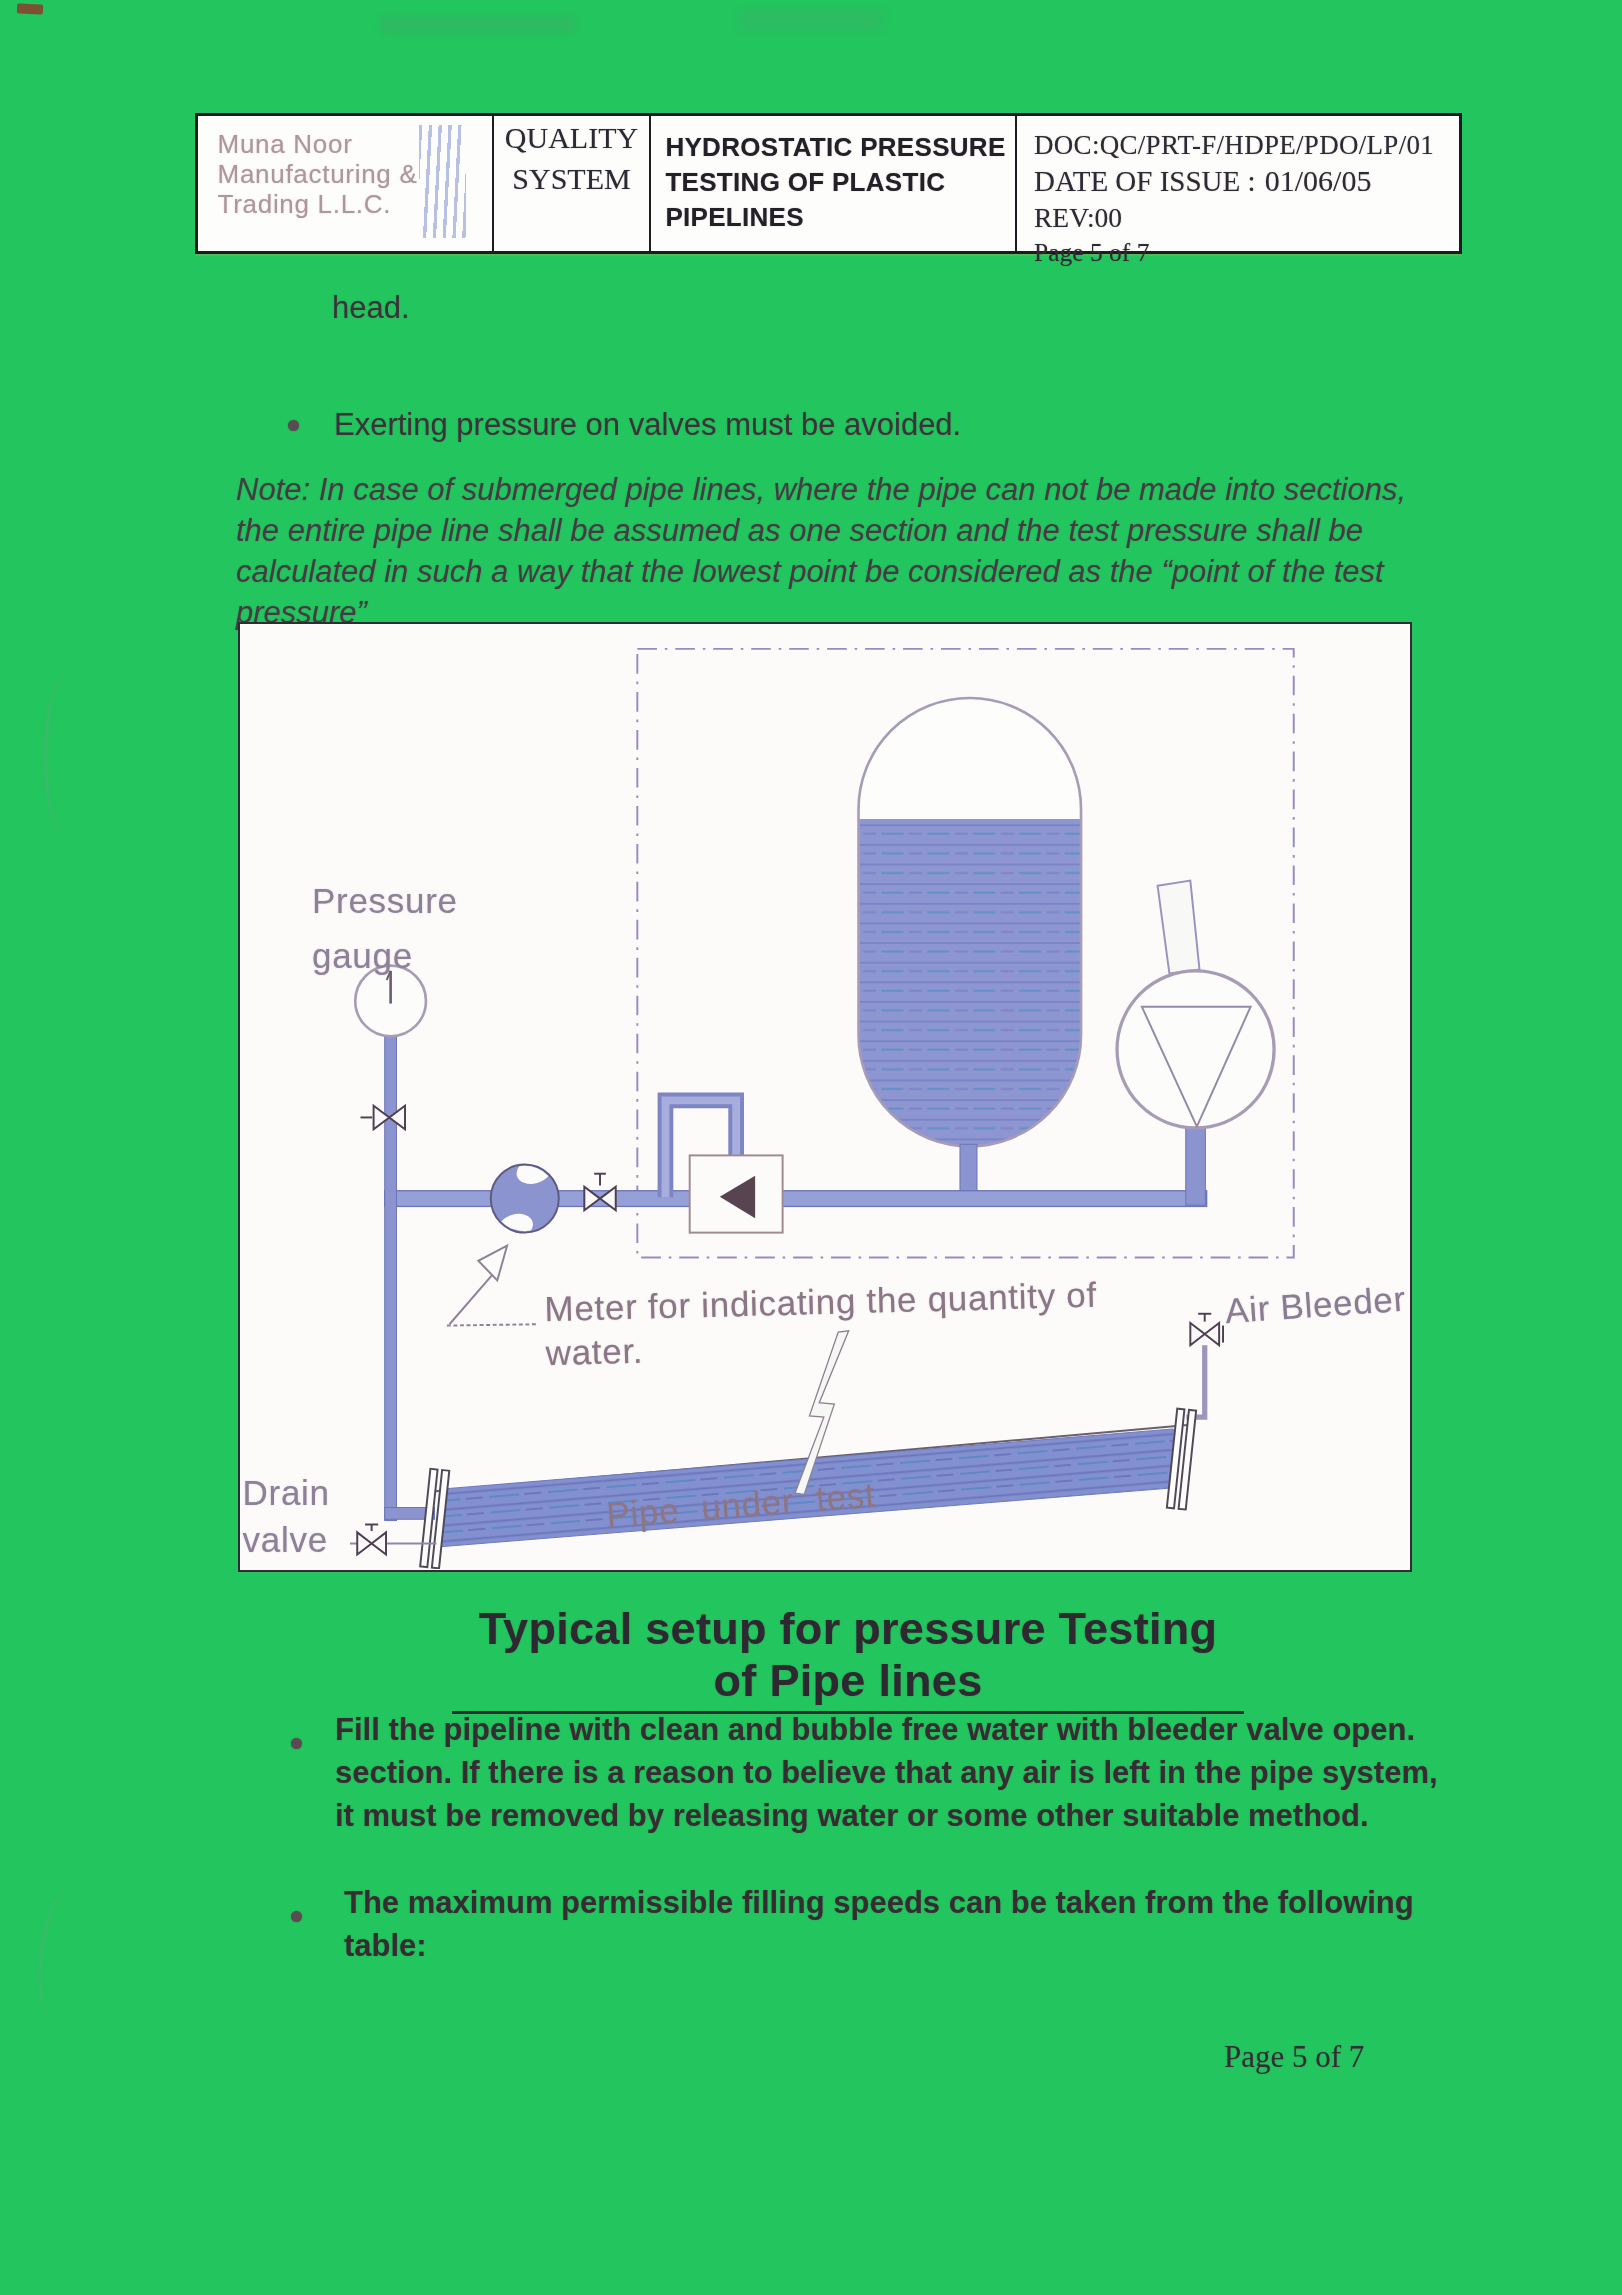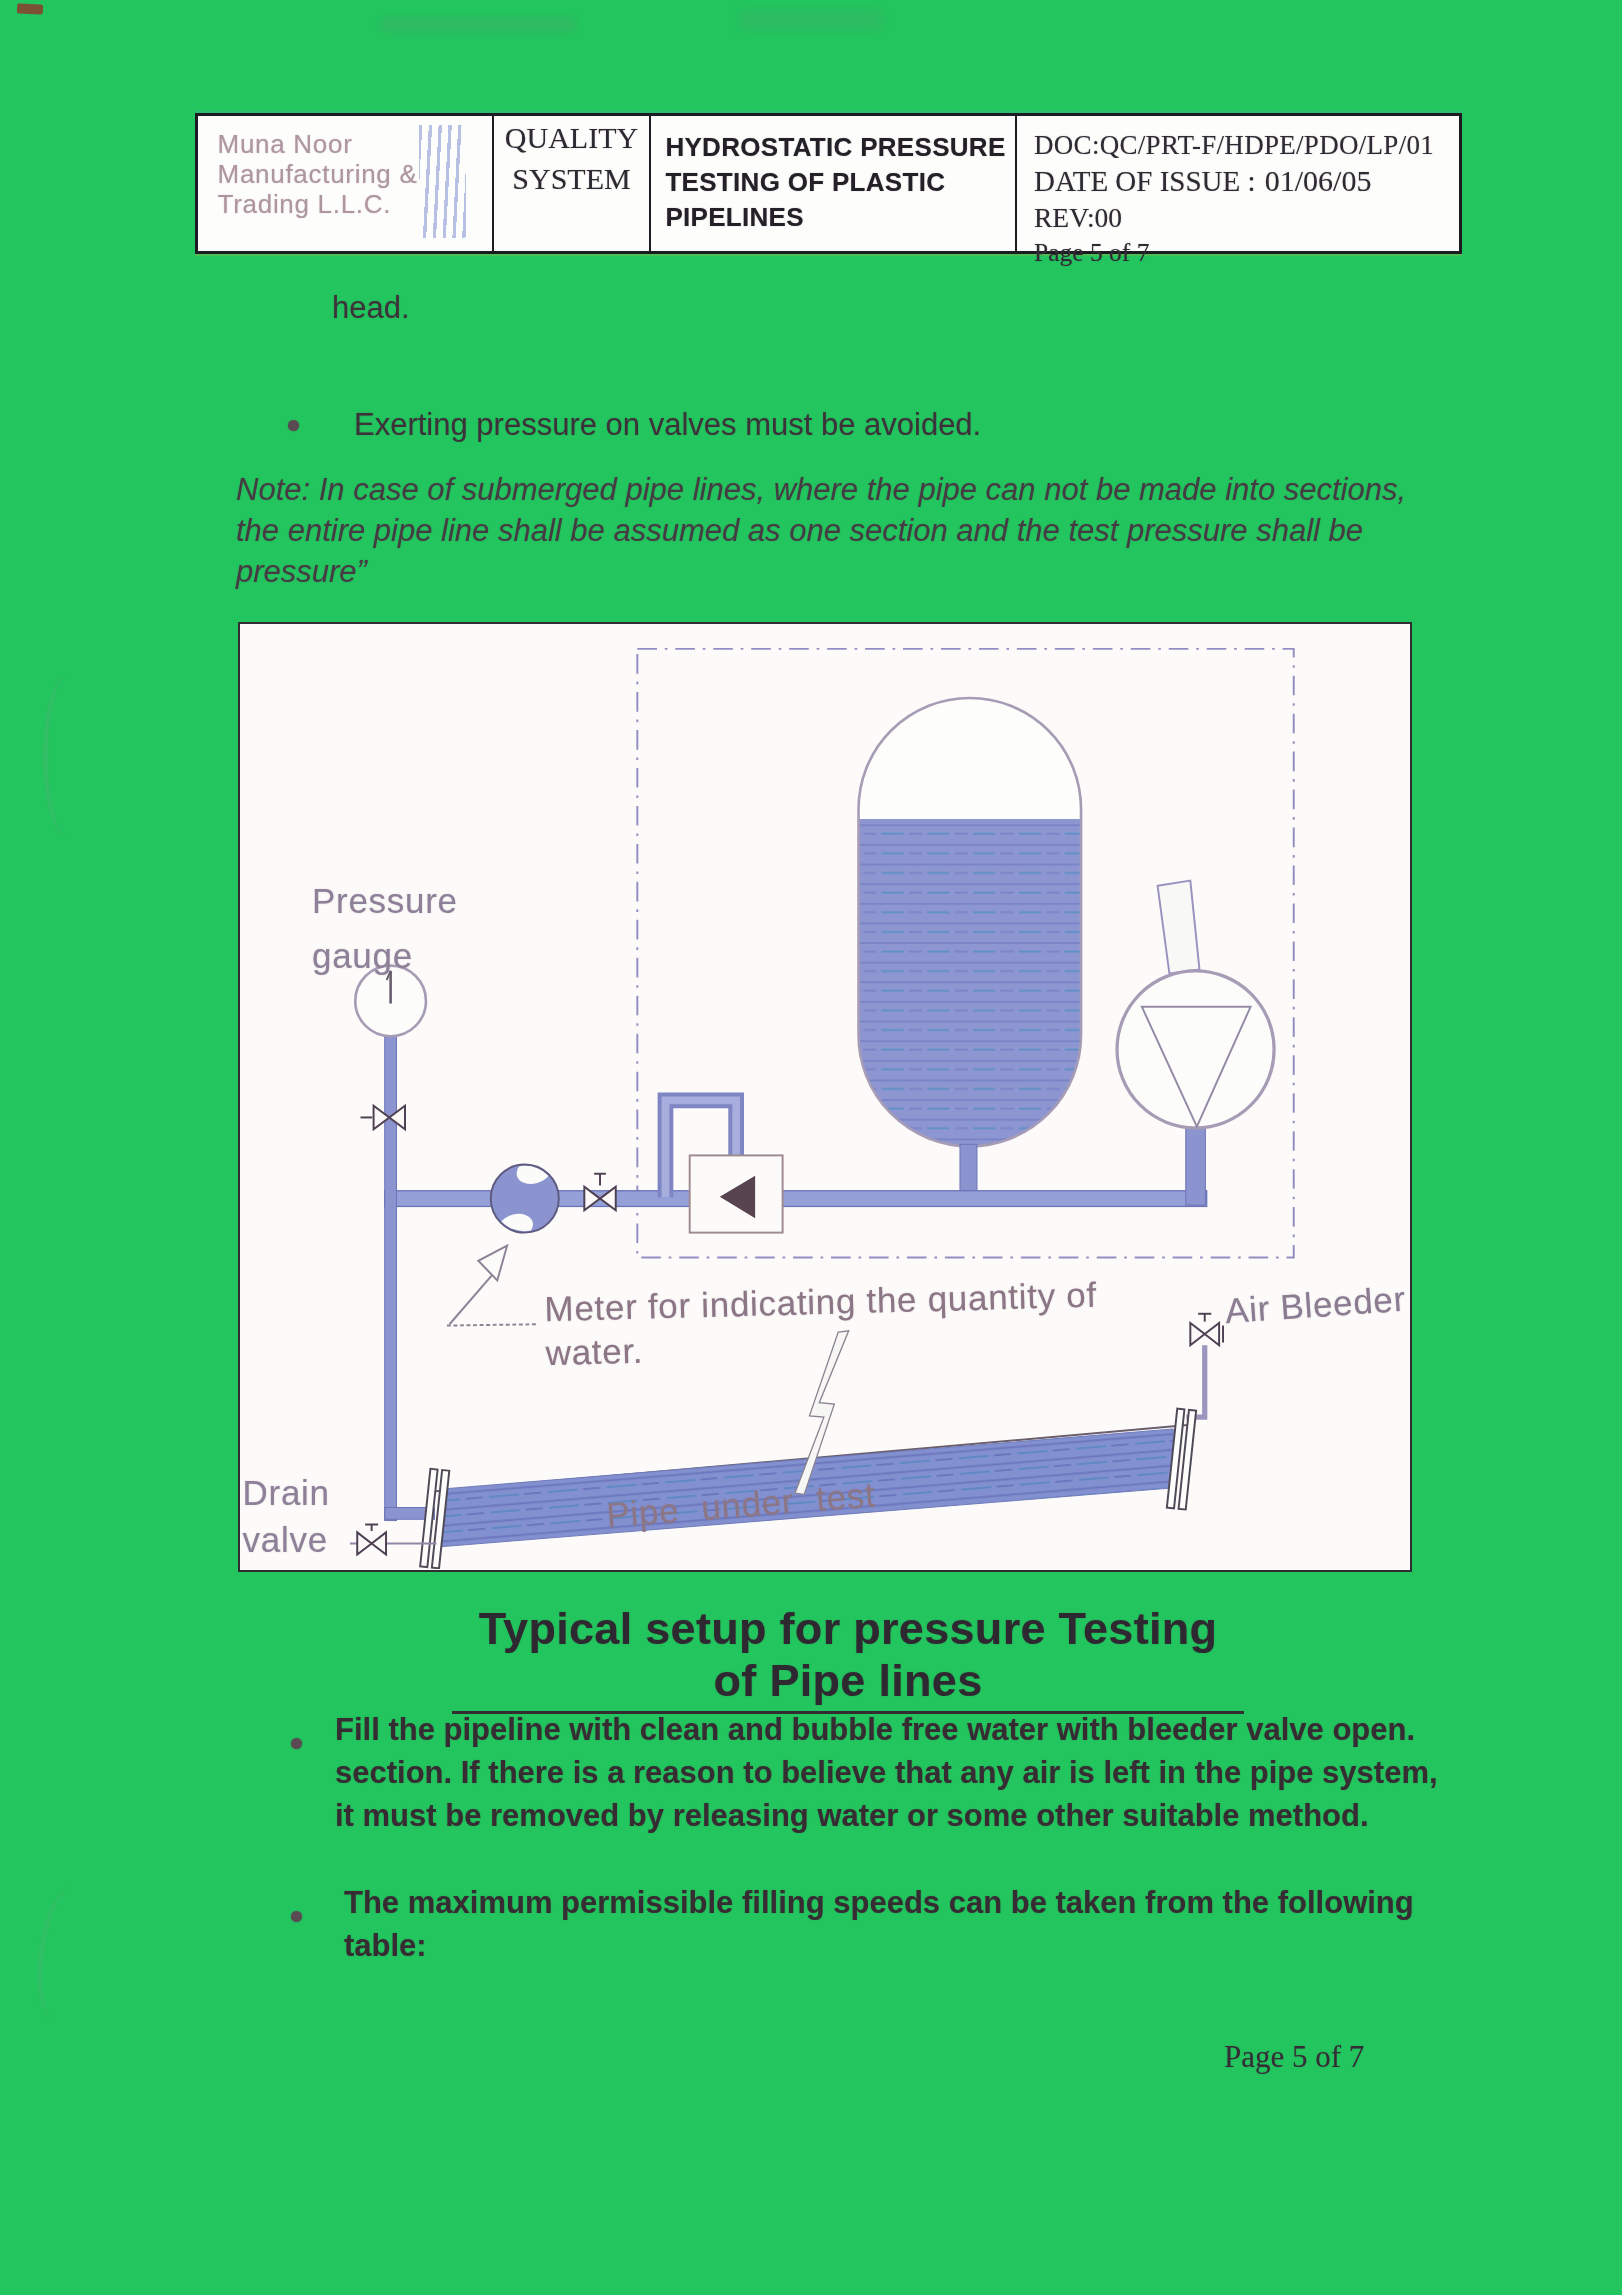--- a/index.html
+++ b/index.html
@@ -32,21 +32,21 @@
   .meta-doc{font-size:27px;line-height:34px;letter-spacing:0.3px;}
   .meta-date{font-size:29px;line-height:38px;}
   .meta-date .dval{font-size:30px;padding-left:9.2px;}
   .meta-rev{font-size:27.5px;line-height:36px;}
   .meta-page{font-size:25.5px;line-height:33px;}
   
   .bline{position:relative;font-size:31px;line-height:41px;color:#3b3339;}
   .p1{left:332px;top:287px;width:1126px;}
   .bullet-dot{width:11px;height:11px;border-radius:50%;background:#5a4a52;box-shadow:0 0 1.3px rgba(90,74,82,.8);}
   .b1-dot{left:288px;top:420px;}
-  .b1-text{left:334px;top:404px;width:1112px;margin-left:20px;}
+  .b1-text{left:334px;top:404px;width:1112px;}
   .note{left:236px;top:469px;width:1204px;font-style:italic;color:#453c43;}
   .note .bline{color:#453c43;}
   .caption{left:452px;top:1603px;width:792px;text-align:center;}
   .caption span{display:inline-block;font-weight:bold;font-size:45px;color:#2e2930;border-bottom:3.9px solid #332d33;padding:0 5.2px 3.9px;letter-spacing:0.3px;}
   .bb{font-weight:bold;color:#362d33;}
   .b2-dot{left:291px;top:1738px;}
   .b2-text{left:335px;top:1708px;width:1126px;}
   .b2-text .bline{font-size:31px;line-height:43px;}
   .b3-dot{left:291px;top:1911px;}
   .b3-text{left:344px;top:1881px;width:1126px;}
@@ -104,20 +104,21 @@
   </div>
 
   <div class="abs bullet-dot b1-dot"></div>
   <div class="abs b1-text">
     <div class="bline fuzz">Exerting pressure on valves must be avoided.</div>
   </div>
 
   <div class="abs note">
     <div class="bline fuzz">Note: In case of submerged pipe lines, where the pipe can not be made into sections,</div>
     <div class="bline fuzz">the entire pipe line shall be assumed as one section and the test pressure shall be</div>
+    <div class="bline fuzz">calculated  in such a way that the lowest point be considered as the “point of the test</div>
     <div class="bline fuzz">pressure”</div>
   </div>
 
   <div class="abs diagram">
     <svg width="1169" height="945" viewBox="0 0 1786 1444" xmlns="http://www.w3.org/2000/svg">
       <defs>
         <pattern id="pw" width="70" height="30" patternUnits="userSpaceOnUse">
           <rect width="70" height="30" fill="#8e96d1"></rect>
           <rect y="6" width="70" height="3" fill="#7a85c8"></rect>
           <rect y="19" width="34" height="3" fill="#5f90c6"></rect>

